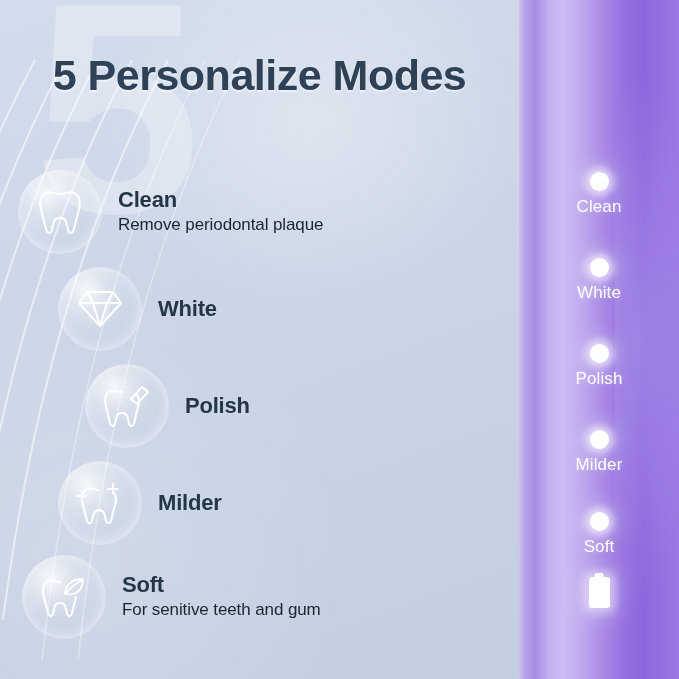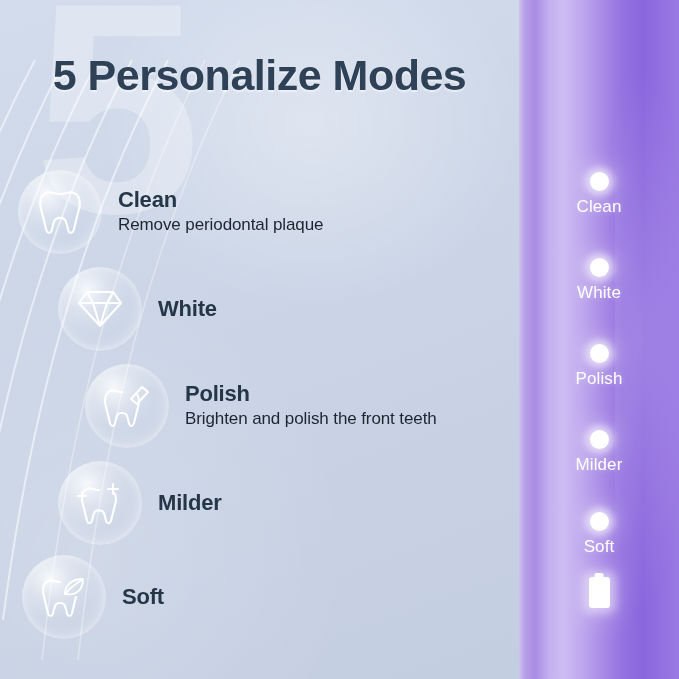--- a/index.html
+++ b/index.html
@@ -165,21 +165,20 @@
         <svg width="52" height="50" viewBox="0 0 52 50" fill="none">
           <path d="M21 11 C15 11, 13 8, 9 10 C4 12.5, 3 19, 5 26 C6.7 32, 8 39, 9.3 43 C10.3 45.8, 13.2 45.7, 13.9 42.8 C14.6 39.7, 15.5 35.2, 16.7 33.6 C18.4 31.4, 23.6 31.4, 25.3 33.6 C26.5 35.2, 27.4 39.7, 28.1 42.8 C28.8 45.7, 31.7 45.8, 32.7 43 C34 39, 35.3 32, 37 26 C38.2 21.8, 38.2 17.2, 36.4 14" stroke="#ffffff" stroke-width="2.1" stroke-linejoin="round" stroke-linecap="round"></path>
           <g stroke="#ffffff" stroke-width="2" stroke-linejoin="round" fill="none">
             <path d="M30 18 L41 6 L47 11 L36 23 Z"></path>
             <path d="M41 6 L47 11"></path>
           </g>
         </svg>
       </div>
       <div class="mode-text">
         <div class="mode-name">Polish</div>
-        <div class="mode-desc">Brighten and polish the front teeth</div>
       </div>
     </div>
 
     <div class="mode-row" style="left:58px; top:461px;">
       <div class="bubble">
         <svg width="54" height="50" viewBox="0 0 54 50" fill="none">
           <path d="M26 12 C20 12, 18 9, 14 11 C9 13.5, 8 20, 10 27 C11.7 33, 13 39.5, 14.3 43.3 C15.3 46, 18.2 45.9, 18.9 43.1 C19.6 40, 20.5 35.6, 21.7 34 C23.4 31.8, 28.6 31.8, 30.3 34 C31.5 35.6, 32.4 40, 33.1 43.1 C33.8 45.9, 36.7 46, 37.7 43.3 C39 39.5, 40.3 33, 42 27 C43.3 22.5, 43.2 17.5, 41 14.5" stroke="#ffffff" stroke-width="2.1" stroke-linejoin="round" stroke-linecap="round"></path>
           <g stroke="#ffffff" stroke-width="1.9" stroke-linecap="round">
             <path d="M5 18 H13"></path>
               <path d="M9 14 V22"></path>
@@ -198,20 +197,21 @@
         <svg width="52" height="50" viewBox="0 0 52 50" fill="none">
           <path d="M22 10 C16 10, 14 7, 10 9 C5 11.5, 4 18, 6 25 C7.7 31, 9 38, 10.3 42 C11.3 44.8, 14.2 44.7, 14.9 41.8 C15.6 38.7, 16.5 34.2, 17.7 32.6 C19.4 30.4, 24.6 30.4, 26.3 32.6 C27.5 34.2, 28.4 38.7, 29.1 41.8 C29.8 44.7, 32.7 44.8, 33.7 42 C35 38, 36.3 31, 38 25" stroke="#ffffff" stroke-width="2.1" stroke-linejoin="round" stroke-linecap="round"></path>
           <g stroke="#ffffff" stroke-width="1.9" fill="none" stroke-linecap="round" stroke-linejoin="round">
             <path d="M27 22 C27 13, 34 7, 45 7 C45 18, 38 24, 27 22 Z"></path>
             <path d="M44 8 C37 12, 32 16, 28 21"></path>
           </g>
         </svg>
       </div>
       <div class="mode-text">
         <div class="mode-name">Soft</div>
+        <div class="mode-desc">For senitive teeth and gum</div>
       </div>
     </div>
 
   </div>
 
   <div class="handle">
     <div class="handle-sheen"></div>
 
     <div class="led-group" style="top:172px;">
       <div class="led-dot"></div>

